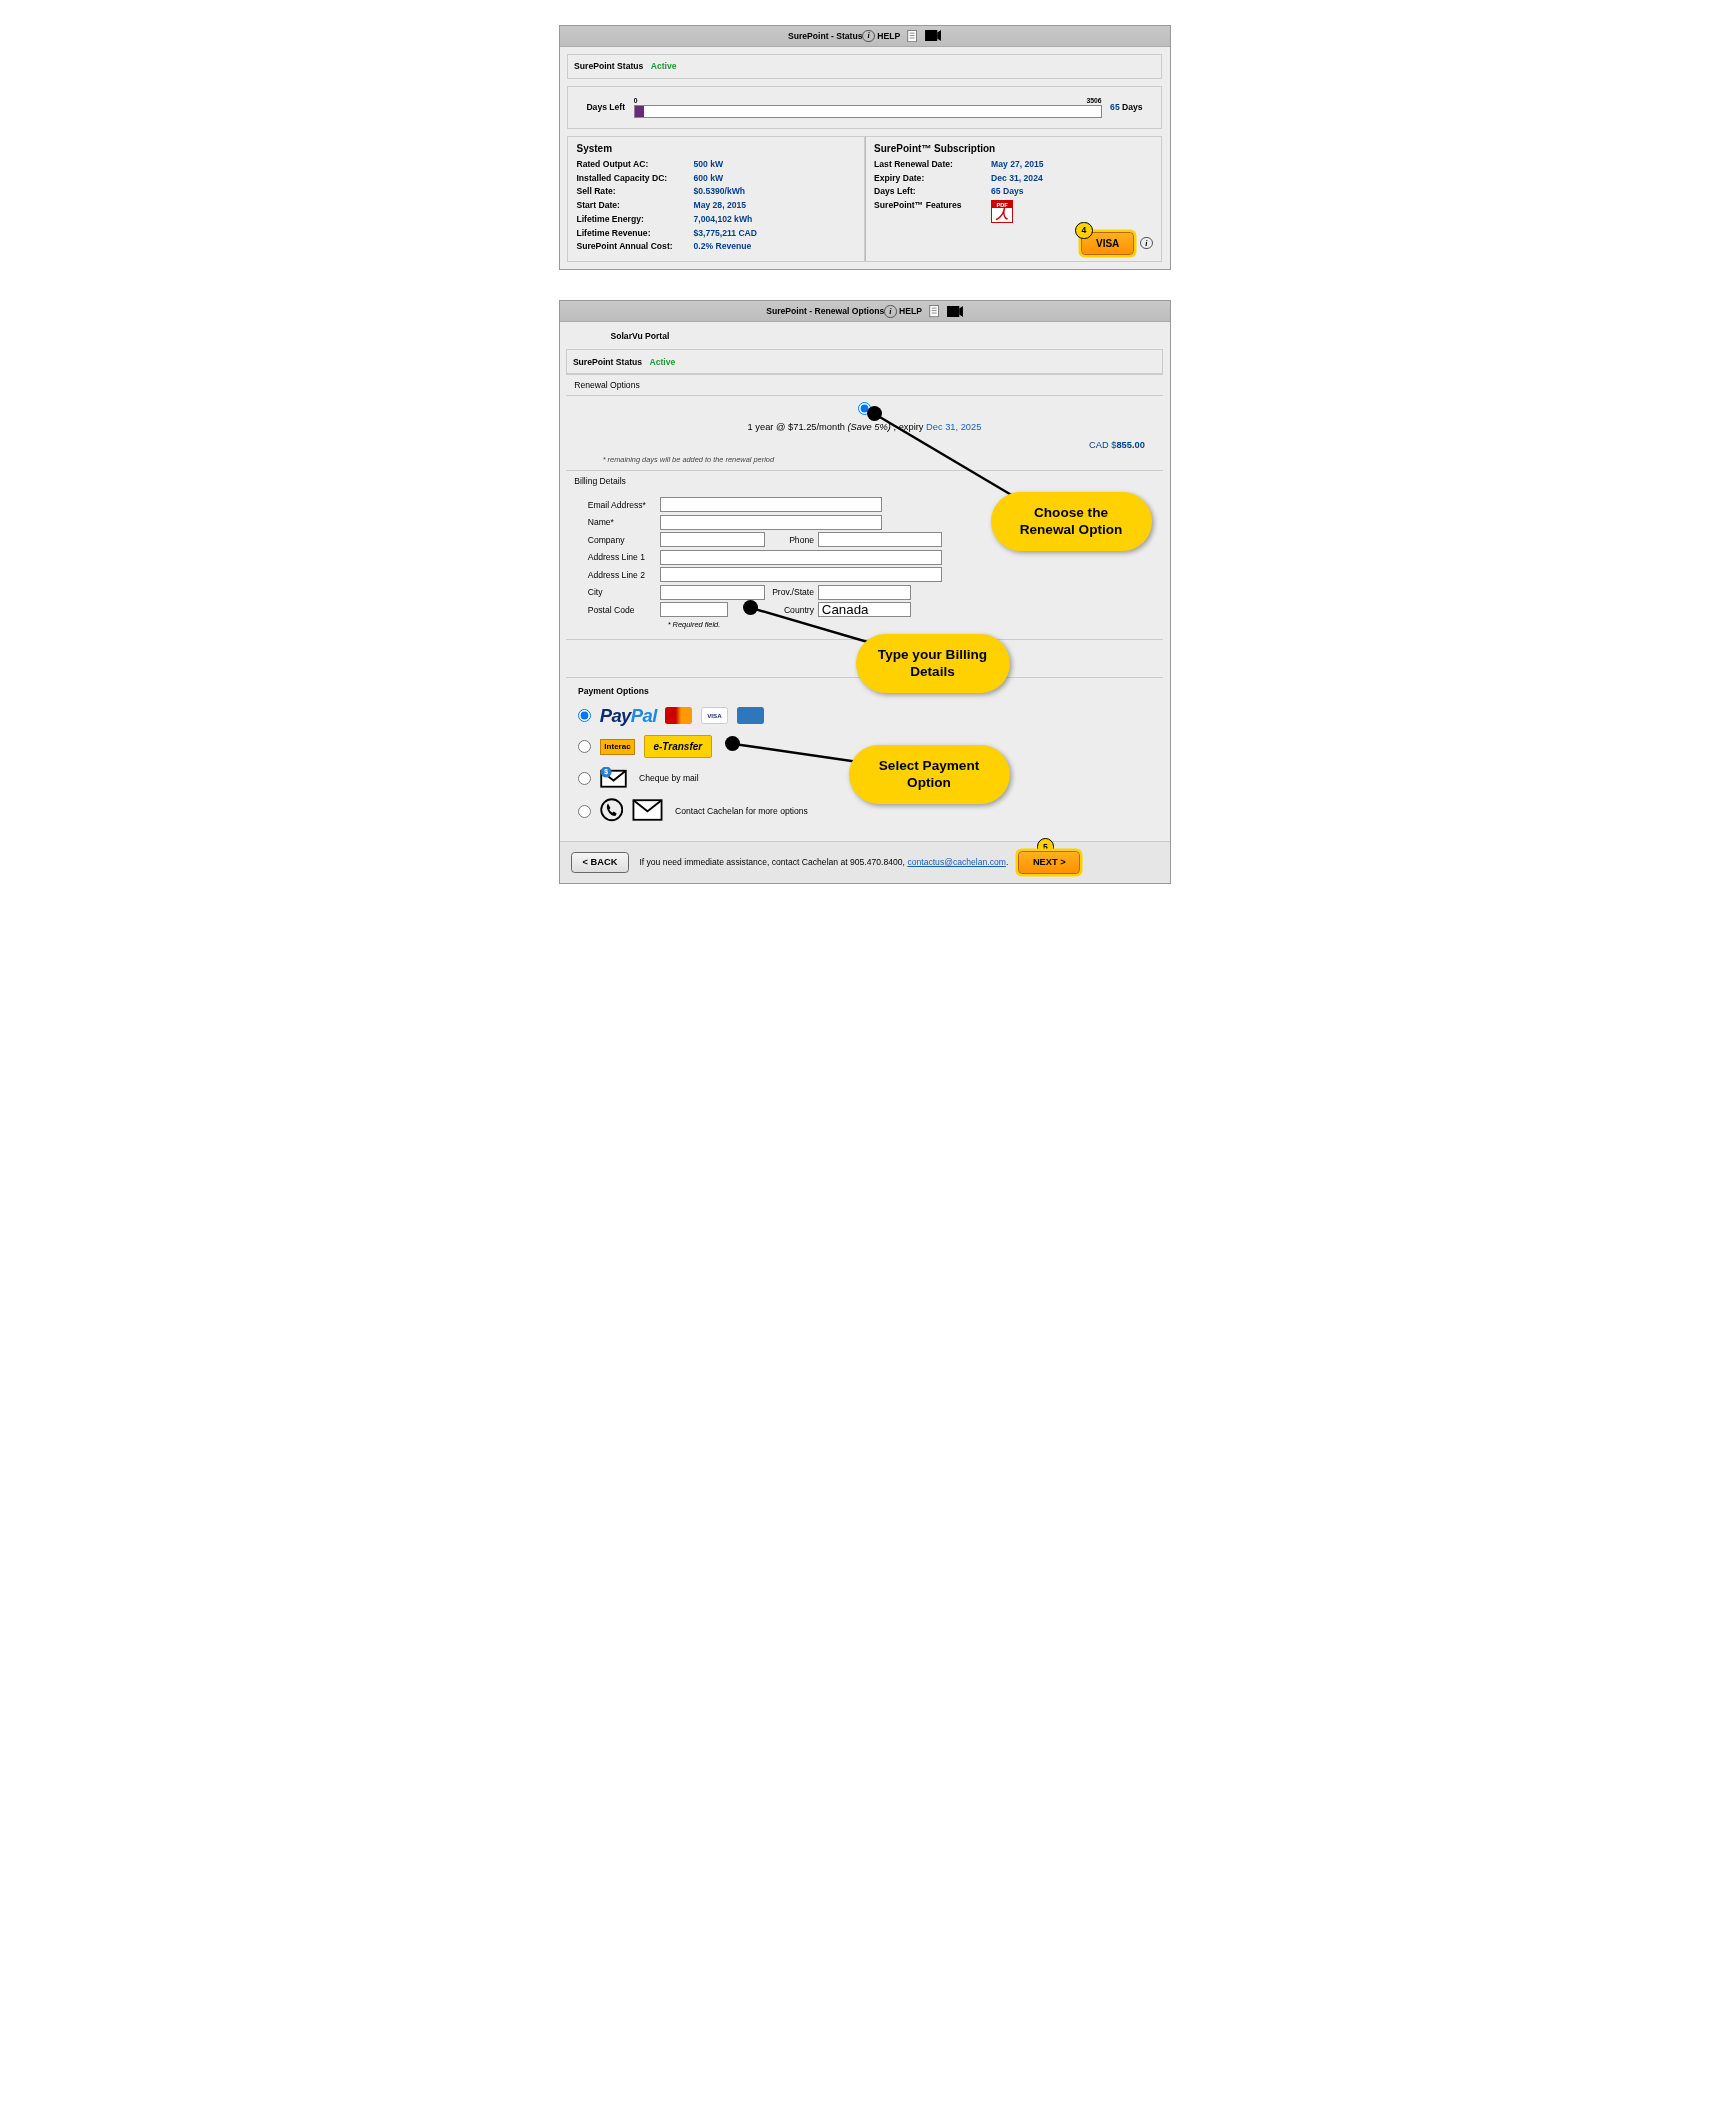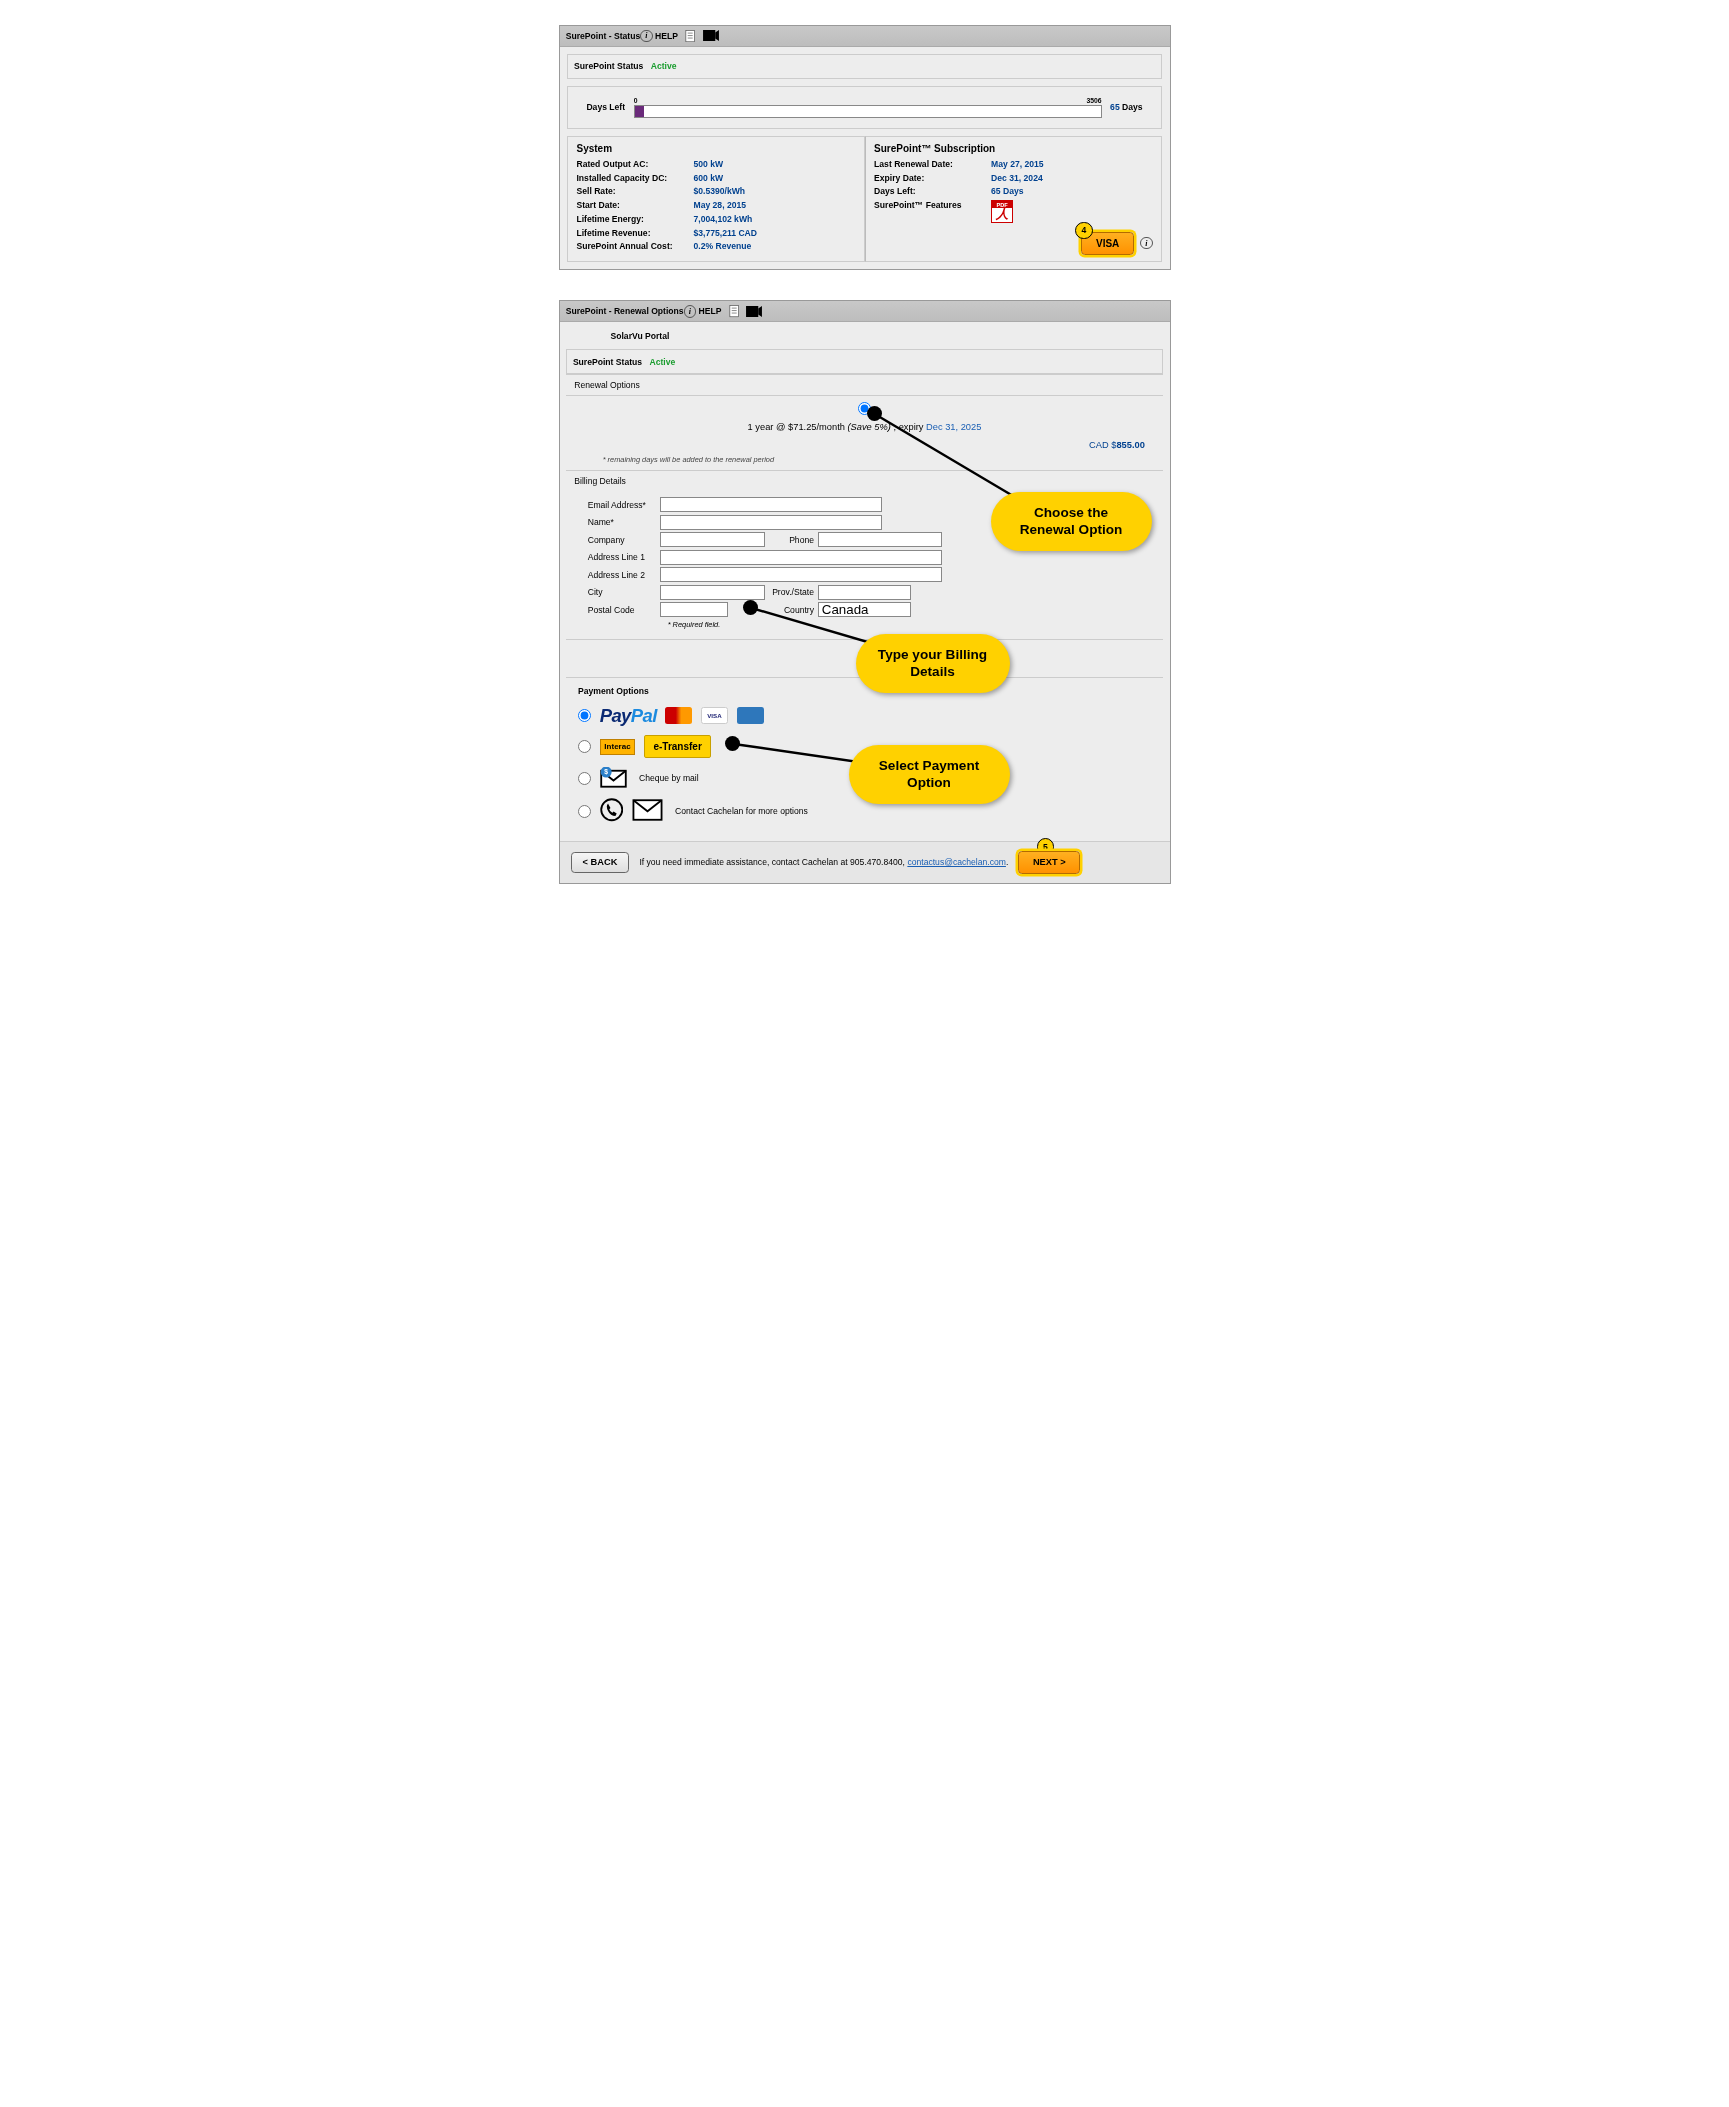--- a/index.html
+++ b/index.html
@@ -4,21 +4,21 @@
 <style>
 * { box-sizing: border-box; margin: 0; padding: 0; }
 body { font-family: Arial, Helvetica, sans-serif; background: #fff; padding: 25px 12.4px; font-size: 8.6px; color: #000; }
 .page { width: 612px; margin: 0 auto; }
 
 .panel-outer { border: 1.2px solid #999; background: #ededed; margin-bottom: 30px; }
 .panel-title-bar {
   background: linear-gradient(#c8c8c8, #bdbdbd);
   border-bottom: 0.6px solid #aaa;
   padding: 3.7px 6.2px;
-  display: flex; align-items: center; justify-content: flex-start;
+  display: flex; align-items: center; justify-content: center;
   font-weight: bold;
 }
 .panel-title-bar .htools { display: flex; align-items: center; gap: 6.2px; }
 .htools svg { display: block; }
 .htool-item { display: flex; align-items: center; gap: 2.5px; }
 .help-word { font-weight: bold; }
 
 .inner-pad { padding: 7.4px; }
 .box { background: #ededed; border: 0.6px solid #ccc; margin-bottom: 7.4px; }
 .box-head { padding: 5px 7.4px; font-weight: bold; }
@@ -72,21 +72,21 @@
 .pay-section { padding: 8.6px 12.4px; }
 .pay-row { display: flex; align-items: center; gap: 8.6px; margin: 8.6px 0; }
 .paypal-txt { font-style: italic; font-weight: 900; font-size: 18.5px; letter-spacing: -0.6px; }
 .paypal-txt .p1 { color: #0b2a73; }
 .paypal-txt .p2 { color: #1b8adf; }
 .card-badge { width: 27px; height: 17.3px; border-radius: 2.5px; display: inline-flex; align-items: center; justify-content: center; font-size: 6.2px; font-weight: bold; color: #fff; }
 .mc { background: linear-gradient(90deg, #cc0000 40%, #ff9900 60%); }
 .visa { background: #fff; color: #1a1f71; border: 0.6px solid #ccc; }
 .amex { background: #2e77bb; }
 .interac-box { background: #ffb300; border: 0.6px solid #c08000; padding: 2.5px 3.7px; font-weight: bold; font-size: 8px; }
-.etransfer-box { background: #ffd100; border: 1.2px solid #c8a000; padding: 5px 8.6px; font-weight: bold; font-size: 10px; border-radius: 1.9px; }
+.etransfer-box { background: #ffd100; border: 1.2px solid #c8a000; padding: 5px 8.6px; font-weight: bold; font-size: 10px; border-radius: 1.9px; font-style: italic; }
 .pay-lbl { margin-left: 3.7px; }
 
 .footer-bar { display: flex; align-items: center; gap: 10px; padding: 8.6px 11px; background: #e6e6e6; border-top: 0.6px solid #ccc; }
 .back-btn { background: linear-gradient(#f6f6f6, #dedede); border: 0.6px solid #666; border-radius: 3.7px; padding: 4.3px 11px; font-weight: bold; font-size: 9.3px; }
 .next-btn {
   margin-left: auto;
   background: linear-gradient(#ffb020, #ff9100);
   border: 0.6px solid #b36b00; padding: 5.6px 13.6px; font-weight: bold; font-size: 9.3px;
   box-shadow: 0 0 0 2.5px #ffd100; border-radius: 3.7px; position: relative;
 }

